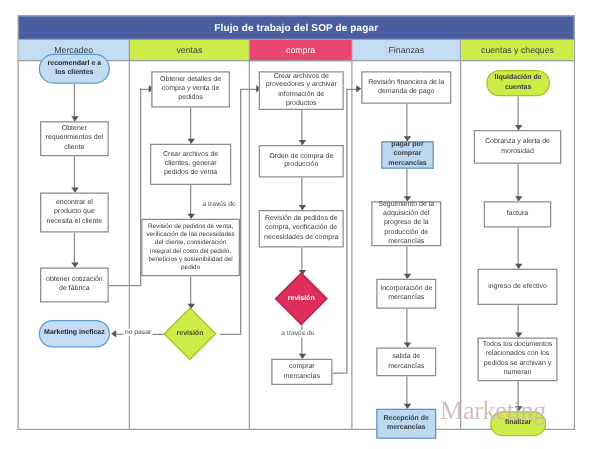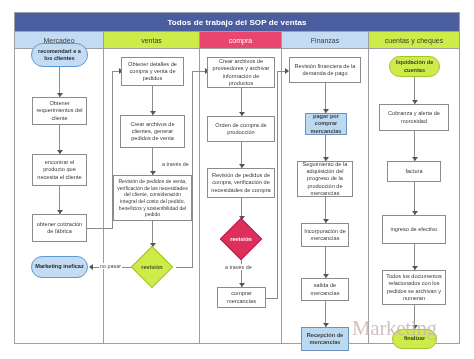--- a/index.html
+++ b/index.html
@@ -73,21 +73,21 @@
     position:absolute;left:352px;top:316px;z-index:5;
     font-family:"Liberation Serif", serif;font-size:21px;
     color:#c9b7b3;opacity:.85;letter-spacing:-.3px;pointer-events:none;
   }
 </style>
 </head>
 <body>
 
 <div id="chart-frame">
 
-  <div id="title-bar">Todos de trabajo del SOP de ventas</div>
+  <div id="title-bar">Flujo de trabajo del SOP de pagar</div>
 
   <div class="lane-head" style="left:0;width:89px;background:#c3dcf3;">
     <span>Mercadeo</span>
   </div>
   <div class="lane-head" style="left:89px;width:96px;background:#cdeb49;">
     <span>ventas</span>
   </div>
   <div class="lane-head" style="left:185px;width:82px;background:#e8456f;color:#fff;">
     <span>compra</span>
   </div>

